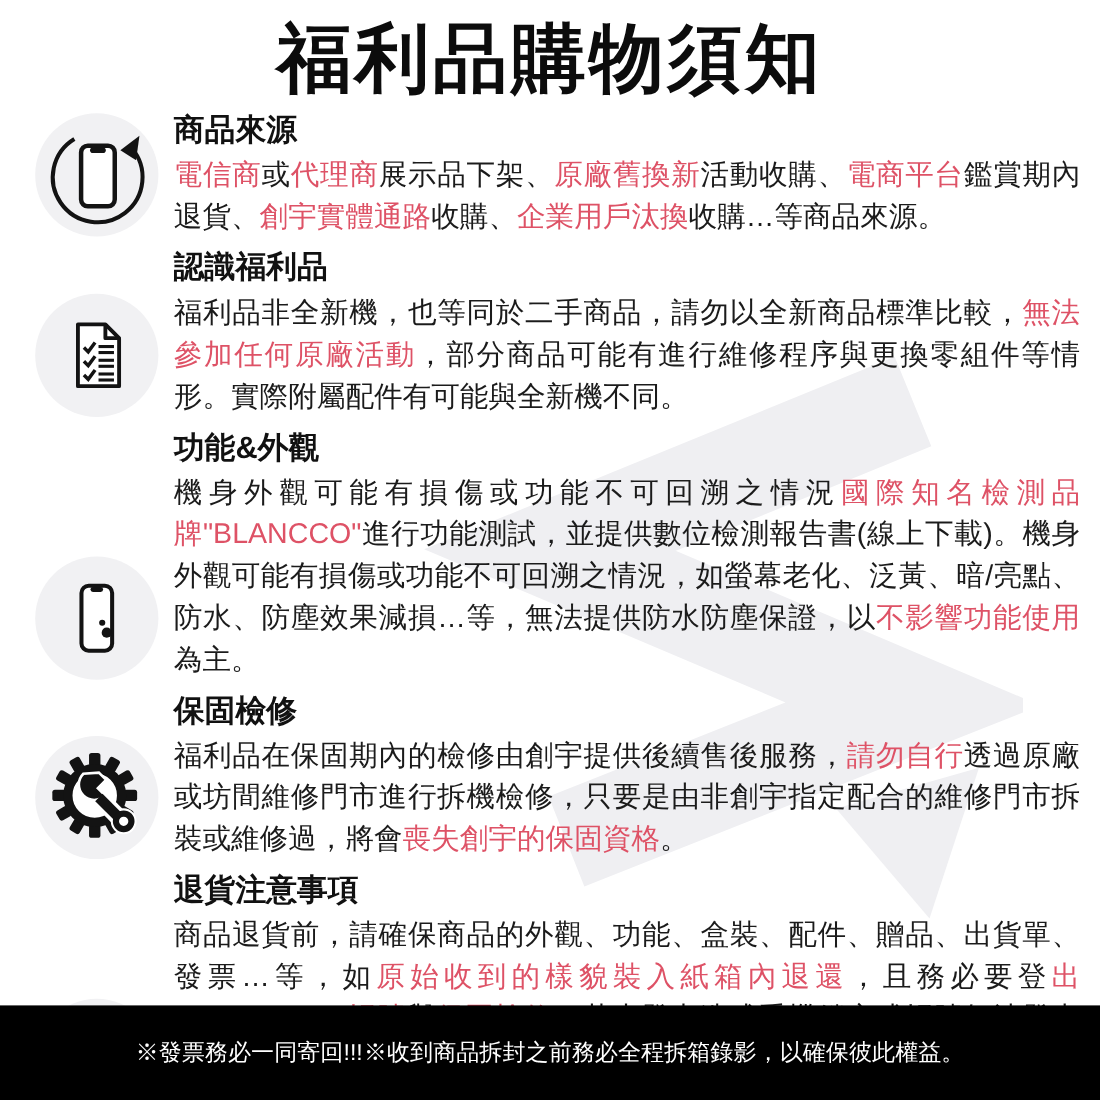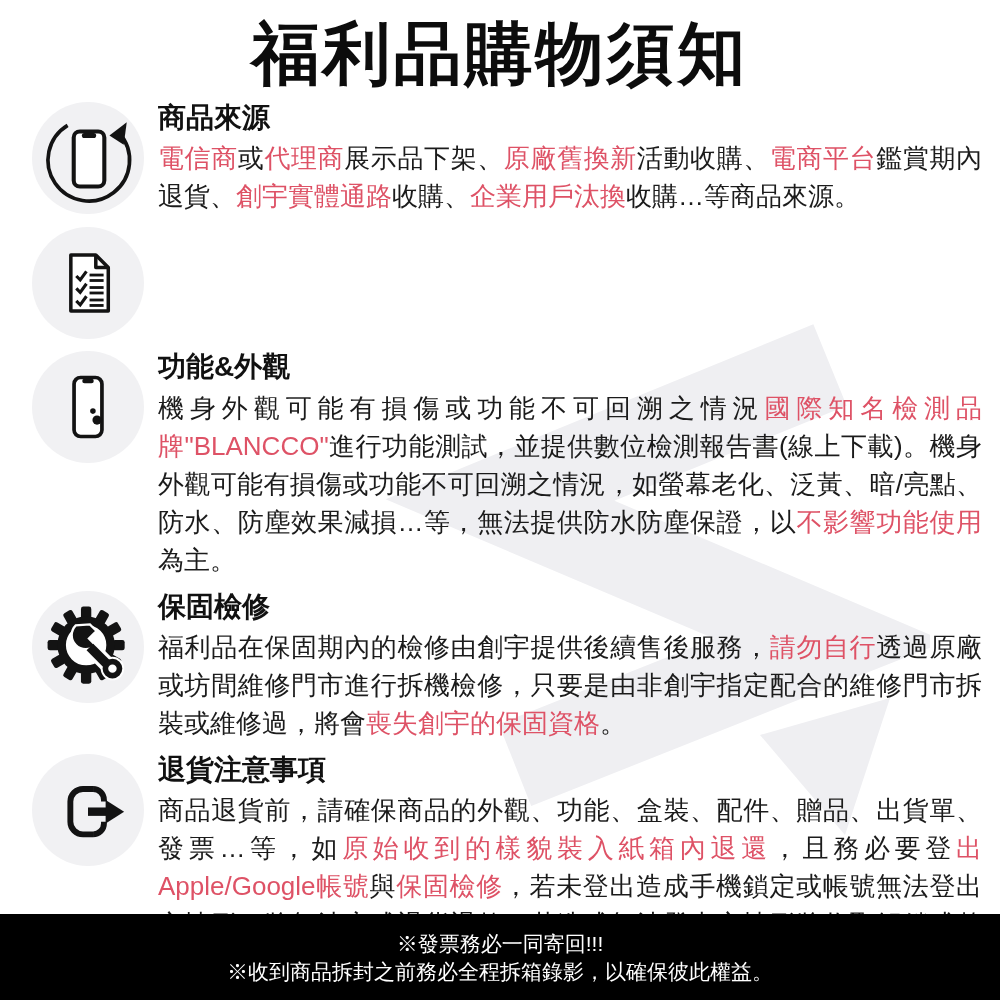--- a/index.html
+++ b/index.html
@@ -21,21 +21,21 @@
   .page-title{
     position:relative;z-index:1;
     margin:14px 0 10px 0;
     text-align:center;
     font-size:68px;line-height:1.15;
     font-weight:800;letter-spacing:3px;
     color:#0c0c0c;
   }
   
   .sections{position:relative;z-index:1;padding:0 18px 0 32px;}
-  .section{display:flex;align-items:flex-start;margin-bottom:12px;}
+  .section{display:flex;align-items:flex-end;margin-bottom:12px;}
   .icon-wrap{
     width:112px;height:112px;border-radius:50%;
     background:var(--circle,#f1f1f3);
     display:flex;align-items:center;justify-content:center;
     flex-shrink:0;margin-right:14px;
   }
   .content{flex:1;min-width:0;}
   .heading{
     margin:0 0 5px 0;
     font-size:28px;font-weight:700;color:#111111;line-height:1.15;
@@ -45,21 +45,21 @@
     text-align:justify;color:var(--text,#1b1b1b);
   }
   .seg-red{color:var(--accent,#de5266);}
   .seg-black{color:var(--text,#1b1b1b);}
   
   .footer{
     position:absolute;left:0;right:0;bottom:0;height:86px;
     background:var(--footer-bg,#000000);
     color:var(--footer-fg,#ffffff);
     z-index:2;
-    display:flex;flex-direction:column;justify-content:center;align-items:center;
+    display:flex;flex-direction:row;justify-content:center;align-items:center;
     gap:1px;
   }
   .footer-line{font-size:21px;line-height:27px;text-align:center;}
   svg .stroke{stroke:#131313;fill:none;}
 </style>
 </head>
 <body>
 
 <div class="page">
 
@@ -101,20 +101,24 @@
     <g fill="#131313">
       <rect x="52" y="38" width="18" height="3.6"></rect>
               <rect x="52" y="45" width="18" height="3.6"></rect>
       <rect x="52" y="54" width="18" height="3.6"></rect>
               <rect x="52" y="61" width="18" height="3.6"></rect>
       <rect x="52" y="70" width="18" height="3.6"></rect>
               <rect x="52" y="77" width="18" height="3.6"></rect>
     </g>
   </svg>
         </div>
+    <div class="content">
+      <h2 class="heading">認識福利品</h2>
+      <p class="body"><span class="seg-black">福利品非全新機，也等同於二手商品，請勿以全新商品標準比較，</span><span class="seg-red">無法參加任何原廠活動</span><span class="seg-black">，部分商品可能有進行維修程序與更換零組件等情形。實際附屬配件有可能與全新機不同。</span></p>
+    </div>
   </section>
 
   <section class="section">
     <div class="icon-wrap">
           <svg width="82" height="82" viewBox="0 0 100 100">
     <rect x="33" y="14" width="34" height="72" rx="8" fill="#ffffff" stroke="#131313" stroke-width="4.5"></rect>
     <rect x="43" y="15.5" width="14" height="5.5" rx="2.75" fill="#131313"></rect>
     <circle cx="56" cy="55" r="3.4" fill="#131313"></circle>
     <circle cx="61" cy="66" r="5.6" fill="#131313"></circle>
   </svg>

